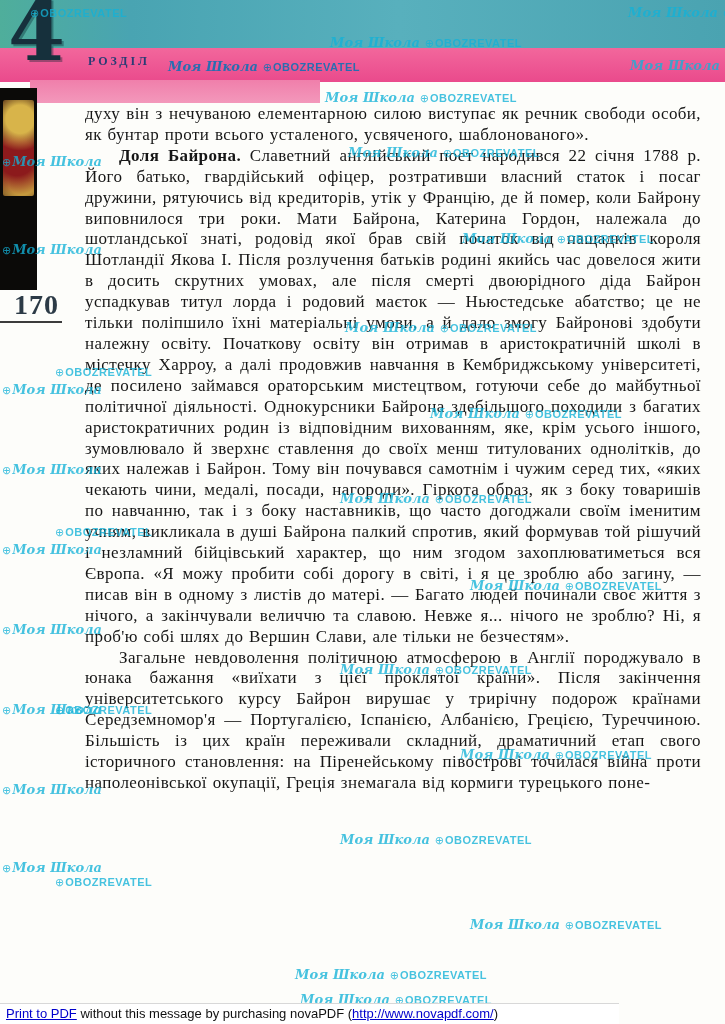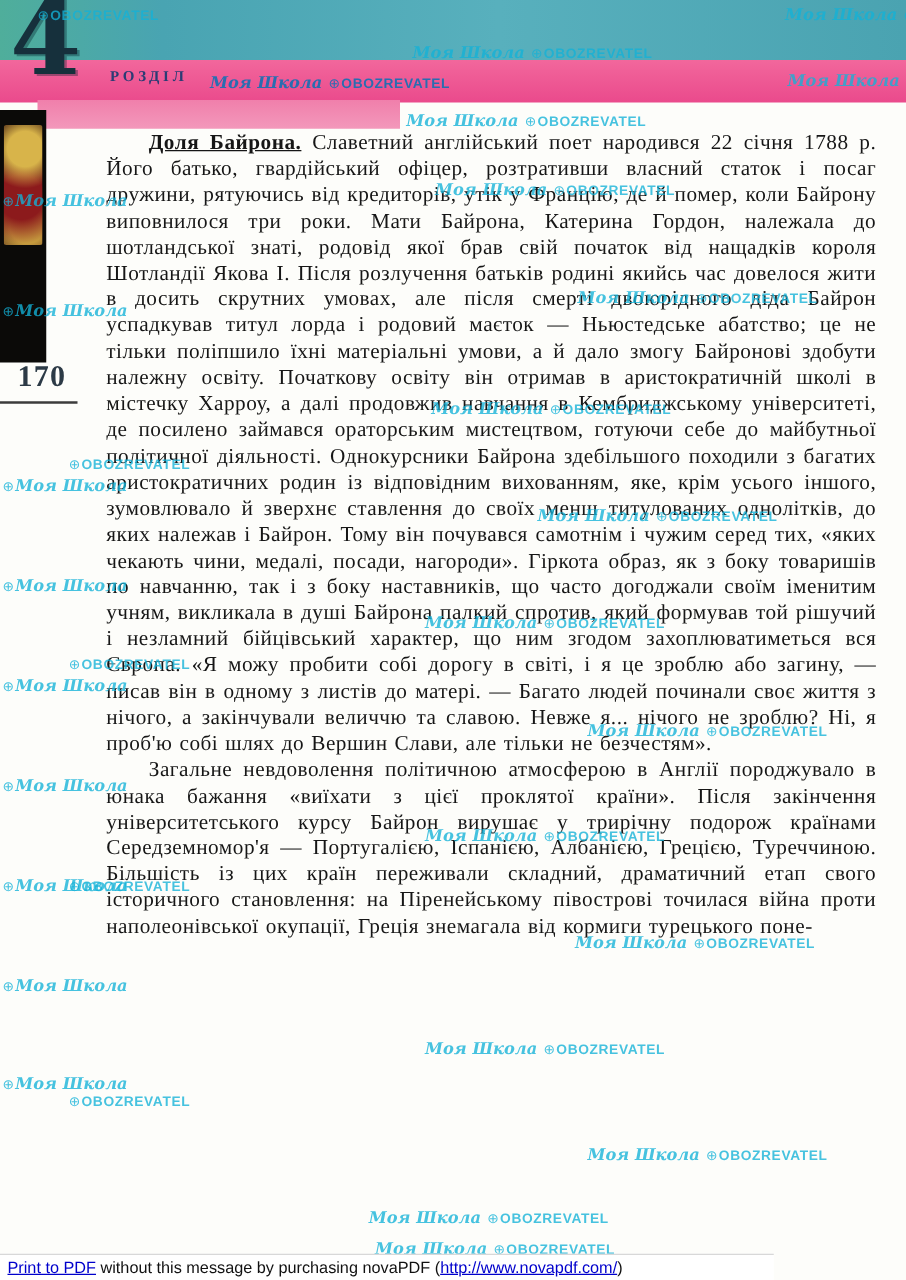--- a/index.html
+++ b/index.html
@@ -28,29 +28,29 @@
   .side-strip{position:absolute;left:0;top:88px;width:37px;height:202px;
     background:#0b0a08;z-index:3;}
   .ornament{position:absolute;left:3px;top:12px;width:31px;height:96px;
     background:
       radial-gradient(circle at 55% 20%, #d8b44a 0 18%, rgba(216,180,74,0) 40%),
       radial-gradient(circle at 45% 60%, #8c1a1c 0 30%, rgba(140,26,28,0) 62%),
       radial-gradient(circle at 60% 85%, #c59a3e 0 16%, rgba(197,154,62,0) 45%),
       #2b0607;
     border-radius:2px;}
   .page-number{position:absolute;left:14px;top:289px;z-index:4;
-    font-weight:bold;font-size:24px;letter-spacing:1px;color:#2c3a46;}
+    font-weight:bold;font-size:28px;letter-spacing:1px;color:#2c3a46;}
   .page-rule{position:absolute;left:0;top:321px;width:62px;height:2px;background:#3c3c3c;z-index:4;}
   
   .content{position:absolute;left:85px;top:104px;width:616px;height:899px;overflow:hidden;
     z-index:1;color:#161616;font-size:17px;line-height:20.9px;
     text-align:justify;letter-spacing:0.4px;word-spacing:1px;}
   .content p{margin:0;}
   .content p.indent{text-indent:34px;}
-  .lead{font-weight:bold;text-decoration:underline;}
+  .lead{font-weight:bold;}
   
   .wm{position:absolute;z-index:6;pointer-events:none;white-space:nowrap;
     color:#13b2d8;opacity:.78;}
   .wm .n{font-family:"DejaVu Serif",serif;font-style:italic;font-weight:bold;font-size:13px;margin-right:5px;}
   .wm .i{font-family:"Liberation Sans",sans-serif;font-size:11px;margin-right:1px;}
   .wm .b{font-family:"Liberation Sans",sans-serif;font-weight:bold;font-size:11px;letter-spacing:.5px;text-align:center;}
   .wm-dark{color:#1470b4;opacity:.9;}
   
   .footer{position:absolute;left:0;bottom:0;width:619px;height:21px;background:#ffffff;
     border-top:1px solid #d8d8d8;box-sizing:border-box;padding:2px 6px 0 6px;
@@ -68,20 +68,21 @@
   <div class="pink-ext"></div>
   <div class="chapter-label">РОЗДІЛ</div>
 
   <div class="side-strip">
     <div class="ornament"></div>
   </div>
   <div class="page-number">170</div>
   <div class="page-rule"></div>
 
   <div class="content">
+    <p>духу він з нечуваною елементарною силою виступає як речник свободи особи, як бунтар проти всього усталеного, усвяченого, шаблонованого».</p>
     <p class="indent"><span class="lead">Доля Байрона.</span><span> Славетний англійський поет народився 22 січня 1788 р. Його батько, гвардійський офіцер, розтративши власний статок і посаг дружини, рятуючись від кредиторів, утік у Францію, де й помер, коли Байрону виповнилося три роки. Мати Байрона, Катерина Гордон, належала до шотландської знаті, родовід якої брав свій початок від нащадків короля Шотландії Якова І. Після розлучення батьків родині якийсь час довелося жити в досить скрутних умовах, але після смерті двоюрідного діда Байрон успадкував титул лорда і родовий маєток — Ньюстедське абатство; це не тільки поліпшило їхні матеріальні умови, а й дало змогу Байронові здобути належну освіту. Початкову освіту він отримав в аристократичній школі в містечку Харроу, а далі продовжив навчання в Кембриджському університеті, де посилено займався ораторським мистецтвом, готуючи себе до майбутньої політичної діяльності. Однокурсники Байрона здебільшого походили з багатих аристократичних родин із відповідним вихованням, яке, крім усього іншого, зумовлювало й зверхнє ставлення до своїх менш титулованих однолітків, до яких належав і Байрон. Тому він почувався самотнім і чужим серед тих, «яких чекають чини, медалі, посади, нагороди». Гіркота образ, як з боку товаришів по навчанню, так і з боку наставників, що часто догоджали своїм іменитим учням, викликала в душі Байрона палкий спротив, який формував той рішучий і незламний бійцівський характер, що ним згодом захоплюватиметься вся Європа. «Я можу пробити собі дорогу в світі, і я це зроблю або загину, — писав він в одному з листів до матері. — Багато людей починали своє життя з нічого, а закінчували величчю та славою. Невже я... нічого не зроблю? Ні, я проб'ю собі шлях до Вершин Слави, але тільки не безчестям».</span></p>
     <p class="indent">Загальне невдоволення політичною атмосферою в Англії породжувало в юнака бажання «виїхати з цієї проклятої країни». Після закінчення університетського курсу Байрон вирушає у трирічну подорож країнами Середземномор'я — Португалією, Іспанією, Албанією, Грецією, Туреччиною. Більшість із цих країн переживали складний, драматичний етап свого історичного становлення: на Піренейському півострові точилася війна проти наполеонівської окупації, Греція знемагала від кормиги турецького поне-</p>
   </div>
 
   <span class="wm" style="left:30px;top:3px"><span class="i">⊕</span><span class="b">OBOZREVATEL</span></span>
   <span class="wm" style="left:628px;top:3px"><span class="n">Моя Школа</span><span class="i">⊕</span></span>
   <span class="wm" style="left:330px;top:33px"><span class="n">Моя Школа</span><span class="i">⊕</span><span class="b">OBOZREVATEL</span></span>
   <span class="wm wm-dark" style="left:168px;top:57px"><span class="n">Моя Школа</span><span class="i">⊕</span><span class="b">OBOZREVATEL</span></span>
   <span class="wm" style="left:630px;top:56px"><span class="n">Моя Школа</span></span>
   <span class="wm" style="left:325px;top:88px"><span class="n">Моя Школа</span><span class="i">⊕</span><span class="b">OBOZREVATEL</span></span>

